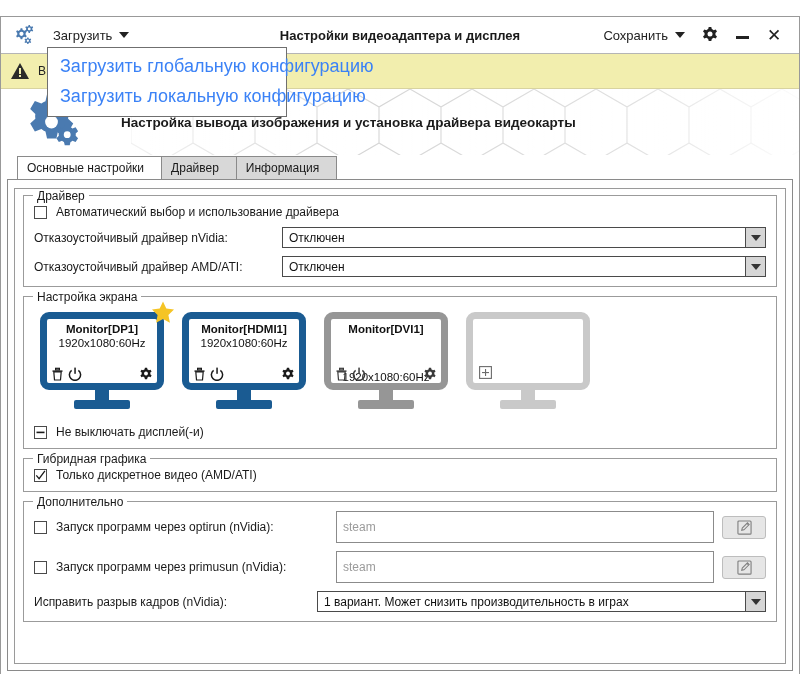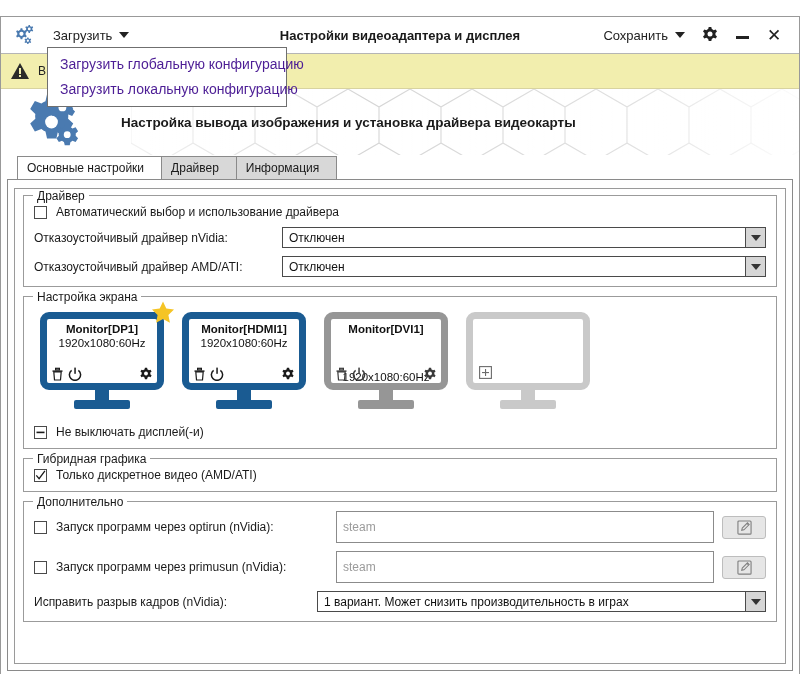--- a/index.html
+++ b/index.html
@@ -106,22 +106,22 @@
     top: 30px;
     width: 240px;
     background: #ffffff;
     border: 1px solid #6f6f6f;
     z-index: 50;
     padding: 4px 0;
     box-sizing: border-box;
   }
   .dropdown-item {
     padding: 4px 10px 5px 12px;
-    font-size: 14px;
-    color: #4c1d95;
+    font-size: 18px;
+    color: #3b82f6;
     white-space: nowrap;
     cursor: default;
   }
 
   
   .warnbar {
     height: 34px;
     min-height: 34px;
     background: #f2eeae;
     border-bottom: 1px solid #d8d3a0;

